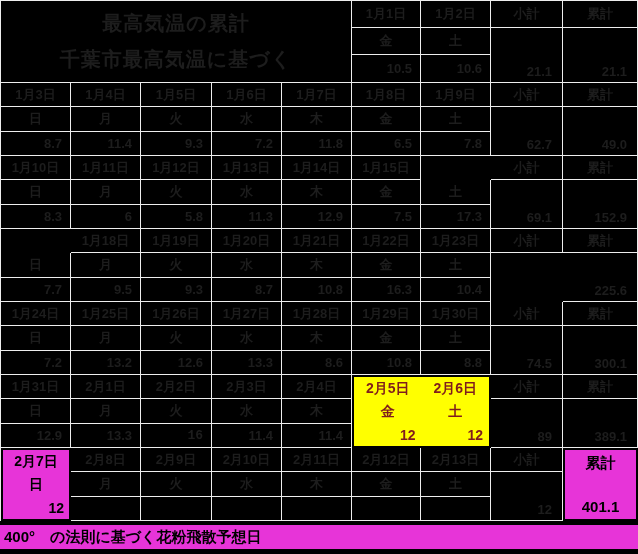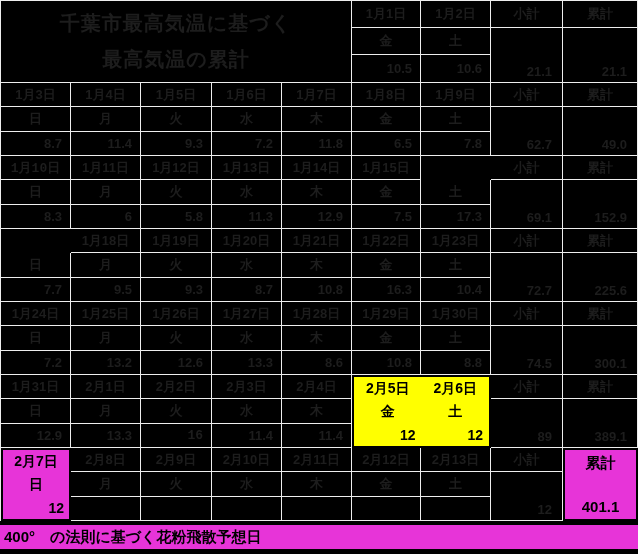--- a/index.html
+++ b/index.html
@@ -22,21 +22,21 @@
     border-right:1px solid var(--grid);border-bottom:1px solid var(--grid);
     color:var(--faint);font-weight:700;font-size:13px;
     display:flex;align-items:center;justify-content:center;
     white-space:nowrap;overflow:hidden;
   }
   .val{justify-content:flex-end;padding-right:8px;}
   .mval{align-items:flex-end;justify-content:flex-end;padding:0 10px 3px 0;}
   .title{flex-direction:column;justify-content:center;gap:9px;font-size:20px;letter-spacing:1px;}
   .blk{box-sizing:border-box;border:2px solid #000;}
   .yellowblk{
-    background:var(--yellow);color:#000000;font-weight:700;
+    background:var(--yellow);color:#7f1d1d;font-weight:700;
     display:grid;grid-template-columns:1fr 1fr;grid-template-rows:1fr 1fr 1fr;
   }
   .ycell{display:flex;align-items:center;justify-content:center;font-size:14px;}
   .yval{justify-content:flex-end;padding-right:6px;}
   .magentablk{background:var(--magenta);color:#000;font-weight:700;}
   .feb7{display:flex;flex-direction:column;}
   .feb7>div{flex:1;display:flex;align-items:center;justify-content:center;font-size:14px;}
   .feb7>.mv{justify-content:flex-end;padding-right:5px;}
   .cumfinal{display:flex;flex-direction:column;justify-content:space-between;padding:4px 0 4px;font-size:15px;}
   .cumfinal>div{display:flex;justify-content:center;align-items:center;}
@@ -47,22 +47,22 @@
     display:flex;align-items:center;padding-left:4px;white-space:nowrap;
   }
   .cap-bottom{height:5px;background:#000;}
 </style>
 </head>
 <body>
 
 <div>
   <div id="grid">
       <div class="cell title" style="grid-area: 1 / 1 / span 3 / span 5;">
+        <div class="">最高気温の累計</div>
         <div class="">千葉市最高気温に基づく</div>
-        <div class="">最高気温の累計</div>
       </div>
       <div class="cell" style="grid-area: 1 / 6 / span 1 / span 1;">1月1日</div>
       <div class="cell" style="grid-area: 2 / 6 / span 1 / span 1;">金</div>
       <div class="cell val" style="grid-area: 3 / 6 / span 1 / span 1;">10.5</div>
       <div class="cell" style="grid-area: 1 / 7 / span 1 / span 1;">1月2日</div>
       <div class="cell" style="grid-area: 2 / 7 / span 1 / span 1;">土</div>
       <div class="cell val" style="grid-area: 3 / 7 / span 1 / span 1;">10.6</div>
       <div class="cell" style="grid-area: 1 / 8 / span 1 / span 1;">小計</div>
       <div class="cell mval" style="grid-area: 2 / 8 / span 2 / span 1;">21.1</div>
       <div class="cell" style="grid-area: 1 / 9 / span 1 / span 1;">累計</div>
@@ -85,21 +85,21 @@
       <div class="cell" style="grid-area: 4 / 6 / span 1 / span 1;">1月8日</div>
       <div class="cell" style="grid-area: 5 / 6 / span 1 / span 1;">金</div>
       <div class="cell val" style="grid-area: 6 / 6 / span 1 / span 1;">6.5</div>
       <div class="cell" style="grid-area: 4 / 7 / span 1 / span 1;">1月9日</div>
       <div class="cell" style="grid-area: 5 / 7 / span 1 / span 1;">土</div>
       <div class="cell val" style="grid-area: 6 / 7 / span 1 / span 1;">7.8</div>
       <div class="cell" style="grid-area: 4 / 8 / span 1 / span 1;">小計</div>
       <div class="cell mval" style="grid-area: 5 / 8 / span 2 / span 1;">62.7</div>
       <div class="cell" style="grid-area: 4 / 9 / span 1 / span 1;">累計</div>
       <div class="cell mval" style="grid-area: 5 / 9 / span 2 / span 1;">49.0</div>
-      <div class="cell" style="grid-area: 7 / 1 / span 1 / span 1; font-family: Liberation Mono, monospace;">1月10日</div>
+      <div class="cell" style="grid-area: 7 / 1 / span 1 / span 1;">1月10日</div>
       <div class="cell" style="grid-area: 8 / 1 / span 1 / span 1;">日</div>
       <div class="cell val" style="grid-area: 9 / 1 / span 1 / span 1;">8.3</div>
       <div class="cell" style="grid-area: 7 / 2 / span 1 / span 1;">1月11日</div>
       <div class="cell" style="grid-area: 8 / 2 / span 1 / span 1;">月</div>
       <div class="cell val" style="grid-area: 9 / 2 / span 1 / span 1;">6</div>
       <div class="cell" style="grid-area: 7 / 3 / span 1 / span 1;">1月12日</div>
       <div class="cell" style="grid-area: 8 / 3 / span 1 / span 1;">火</div>
       <div class="cell val" style="grid-area: 9 / 3 / span 1 / span 1;">5.8</div>
       <div class="cell" style="grid-area: 7 / 4 / span 1 / span 1;">1月13日</div>
       <div class="cell" style="grid-area: 8 / 4 / span 1 / span 1;">水</div>
@@ -131,21 +131,20 @@
       <div class="cell" style="grid-area: 10 / 5 / span 1 / span 1;">1月21日</div>
       <div class="cell" style="grid-area: 11 / 5 / span 1 / span 1;">木</div>
       <div class="cell val" style="grid-area: 12 / 5 / span 1 / span 1;">10.8</div>
       <div class="cell" style="grid-area: 10 / 6 / span 1 / span 1;">1月22日</div>
       <div class="cell" style="grid-area: 11 / 6 / span 1 / span 1;">金</div>
       <div class="cell val" style="grid-area: 12 / 6 / span 1 / span 1;">16.3</div>
       <div class="cell" style="grid-area: 10 / 7 / span 1 / span 1;">1月23日</div>
       <div class="cell" style="grid-area: 11 / 7 / span 1 / span 1;">土</div>
       <div class="cell val" style="grid-area: 12 / 7 / span 1 / span 1;">10.4</div>
       <div class="cell" style="grid-area: 10 / 8 / span 1 / span 1;">小計</div>
-      <div class="cell mval" style="grid-area: 11 / 8 / span 2 / span 1;">72.7</div>
       <div class="cell" style="grid-area: 10 / 9 / span 1 / span 1;">累計</div>
       <div class="cell mval" style="grid-area: 11 / 9 / span 2 / span 1;">225.6</div>
       <div class="cell" style="grid-area: 13 / 1 / span 1 / span 1;">1月24日</div>
       <div class="cell" style="grid-area: 14 / 1 / span 1 / span 1;">日</div>
       <div class="cell val" style="grid-area: 15 / 1 / span 1 / span 1;">7.2</div>
       <div class="cell" style="grid-area: 13 / 2 / span 1 / span 1;">1月25日</div>
       <div class="cell" style="grid-area: 14 / 2 / span 1 / span 1;">月</div>
       <div class="cell val" style="grid-area: 15 / 2 / span 1 / span 1;">13.2</div>
       <div class="cell" style="grid-area: 13 / 3 / span 1 / span 1;">1月26日</div>
       <div class="cell" style="grid-area: 14 / 3 / span 1 / span 1;">火</div>

